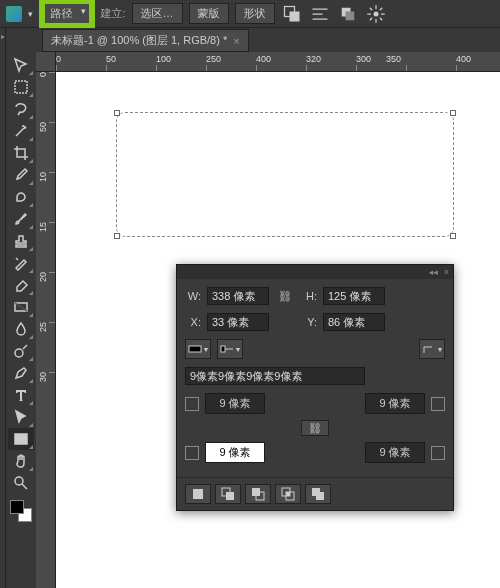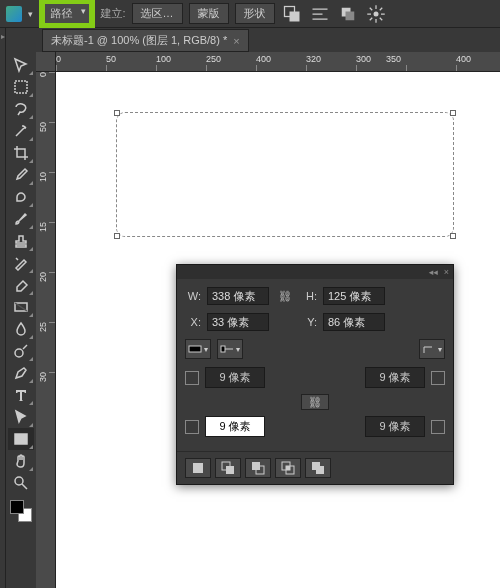--- a/index.html
+++ b/index.html
@@ -339,20 +339,23 @@
             <span style="font-size:8px;margin-left:2px">▾</span>
           </div>
         <div style="flex:1"></div>
         <div class="pathbtn">
             <svg width="14" height="12" stroke="#ccc" fill="none">
               <path d="M2 10V4h8"></path>
             </svg>
             <span style="font-size:8px;margin-left:2px">▾</span>
           </div>
       </div>
+      <div class="row">
+        <input class="input wide" style="width: 180px;" value="9像素9像素9像素9像素">
+      </div>
       <div class="cornerrow">
         <span class="cornerck"></span>
         <div class="cornerval">9 像素</div>
         <div style="flex:1"></div>
         <div class="cornerval">9 像素</div>
         <span class="cornerck"></span>
       </div>
       <div class="linkcenter">
           <div class="linkbtn">⛓</div>
         </div>

